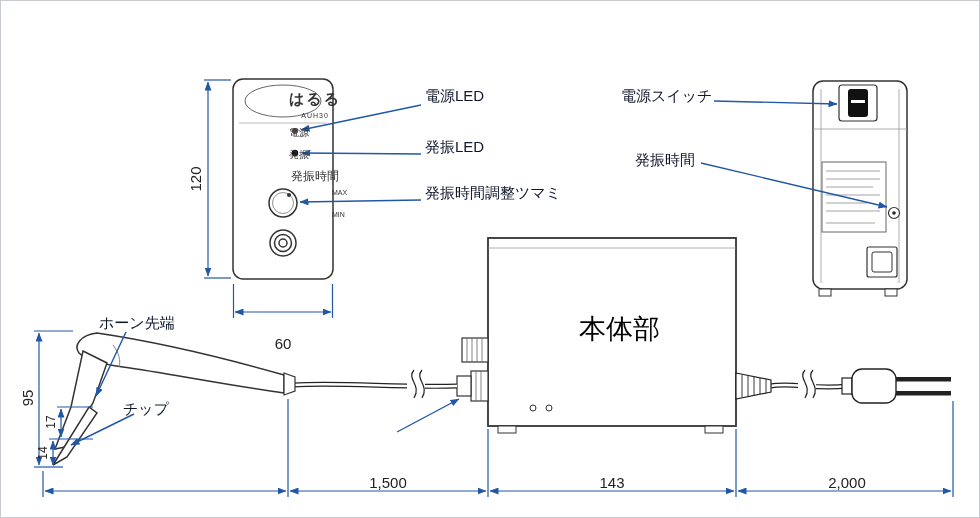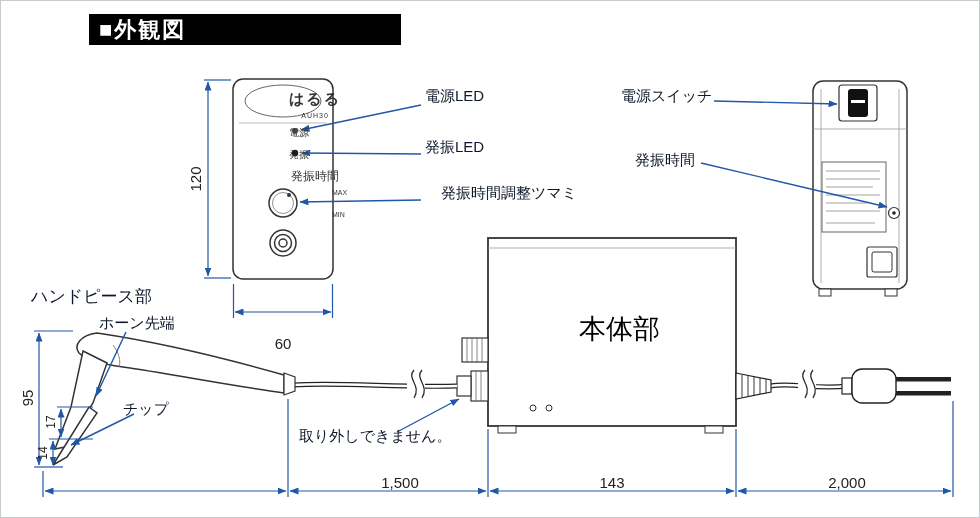--- a/index.html
+++ b/index.html
@@ -198,44 +198,41 @@
       <line x1="735" y1="428" x2="735" y2="496"></line>
       <line x1="952" y1="400" x2="952" y2="496"></line>
 
       <line x1="44" y1="490" x2="285" y2="490" marker-start="url(#as)" marker-end="url(#ae)"></line>
       <line x1="289" y1="490" x2="485" y2="490" marker-start="url(#as)" marker-end="url(#ae)"></line>
       <line x1="489" y1="490" x2="733" y2="490" marker-start="url(#as)" marker-end="url(#ae)"></line>
       <line x1="737" y1="490" x2="950" y2="490" marker-start="url(#as)" marker-end="url(#ae)"></line>
     </g>
   </svg>
 
-  <div class="banner">■外観図</div>
 
   <div class="devtext logo" style="left:282px;top:98px;">はるる</div>
   <div class="devtext model" style="left:282px;top:114px;">AUH30</div>
   <div class="devtext tiny8" style="left:256px;top:125px;">電源</div>
   <div class="devtext tiny8" style="left:256px;top:147px;">発振</div>
   <div class="devtext tiny9" style="left:282px;top:175px;">発振時間</div>
   <div class="devtext tiny7" style="left:299px;top:188px;">MAX</div>
   <div class="devtext tiny7" style="left:299px;top:210px;">MIN</div>
 
   <div class="label" style="left:424px;top:86px;">電源LED</div>
   <div class="label" style="left:424px;top:137px;">発振LED</div>
-  <div class="label" style="left:440px;top:183px;">発振時間調整ツマミ</div>
+  <div class="label" style="left:424px;top:183px;">発振時間調整ツマミ</div>
   <div class="label" style="left:620px;top:86px;">電源スイッチ</div>
   <div class="label" style="left:634px;top:150px;">発振時間</div>
-  <div class="label hp" style="left:30px;top:284px;">ハンドピース部</div>
   <div class="label" style="left:98px;top:313px;">ホーン先端</div>
   <div class="label" style="left:122px;top:399px;">チップ</div>
-  <div class="label" style="left:298px;top:426px;">取り外しできません。</div>
   <div class="label big" style="left:578px;top:310px;">本体部</div>
 
   <div class="dim rot" style="left:194px;top:178px;">120</div>
   <div class="dim" style="left:282px;top:326px;margin-top:16px;">60</div>
   <div class="dim rot" style="left:26px;top:397px;">95</div>
   <div class="dim rot sm" style="left:50px;top:421px;">17</div>
   <div class="dim rot sm" style="left:42px;top:452px;">14</div>
   <div class="dim" style="left:174px;top:481px;margin-top:41px;">129</div>
-  <div class="dim" style="left:387px;top:481px;margin-left:12px;">1,500</div>
+  <div class="dim" style="left:387px;top:481px;">1,500</div>
   <div class="dim" style="left:611px;top:481px;">143</div>
   <div class="dim" style="left:846px;top:481px;">2,000</div>
 
 </div>
 
 </body></html>

